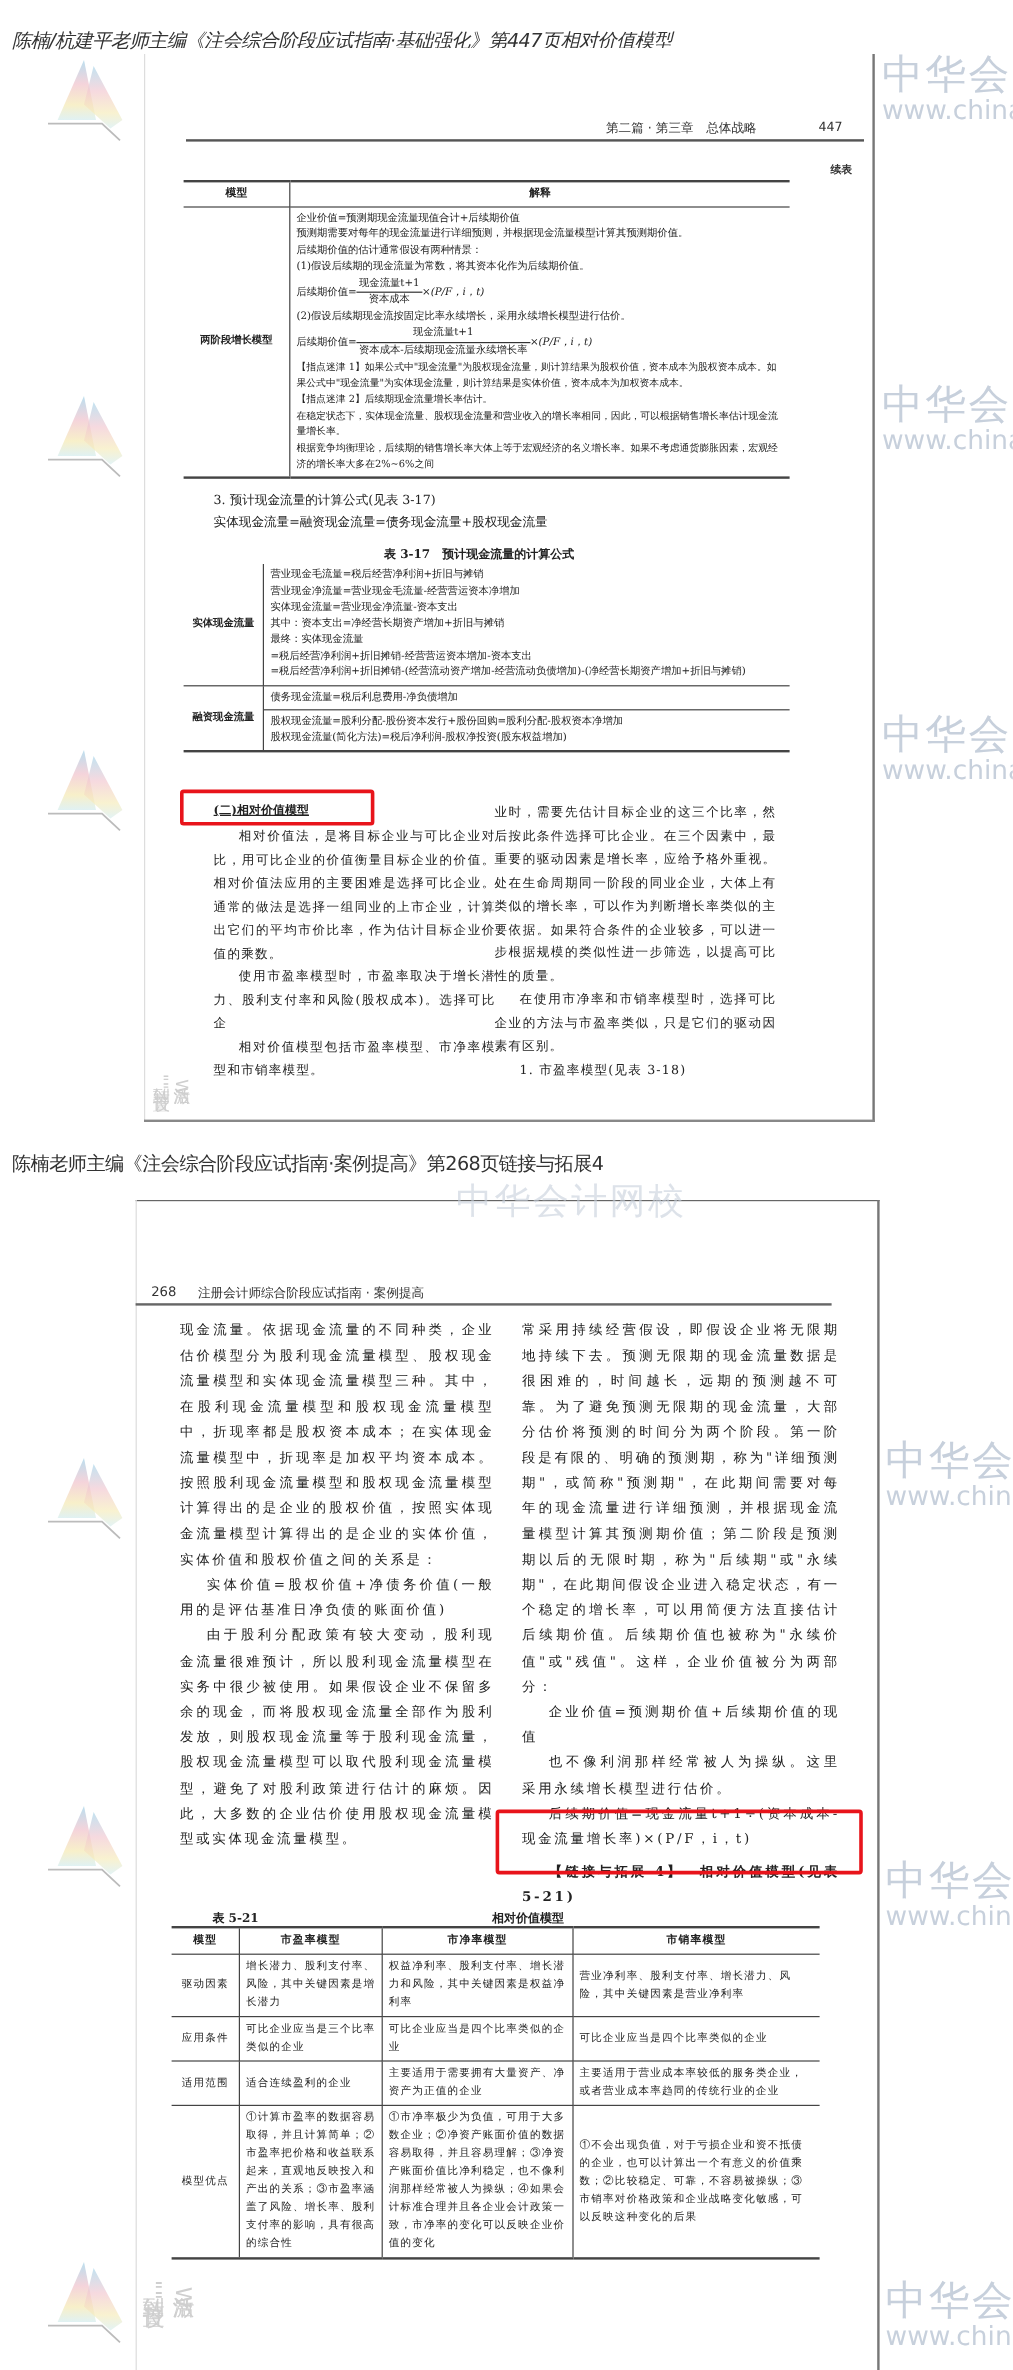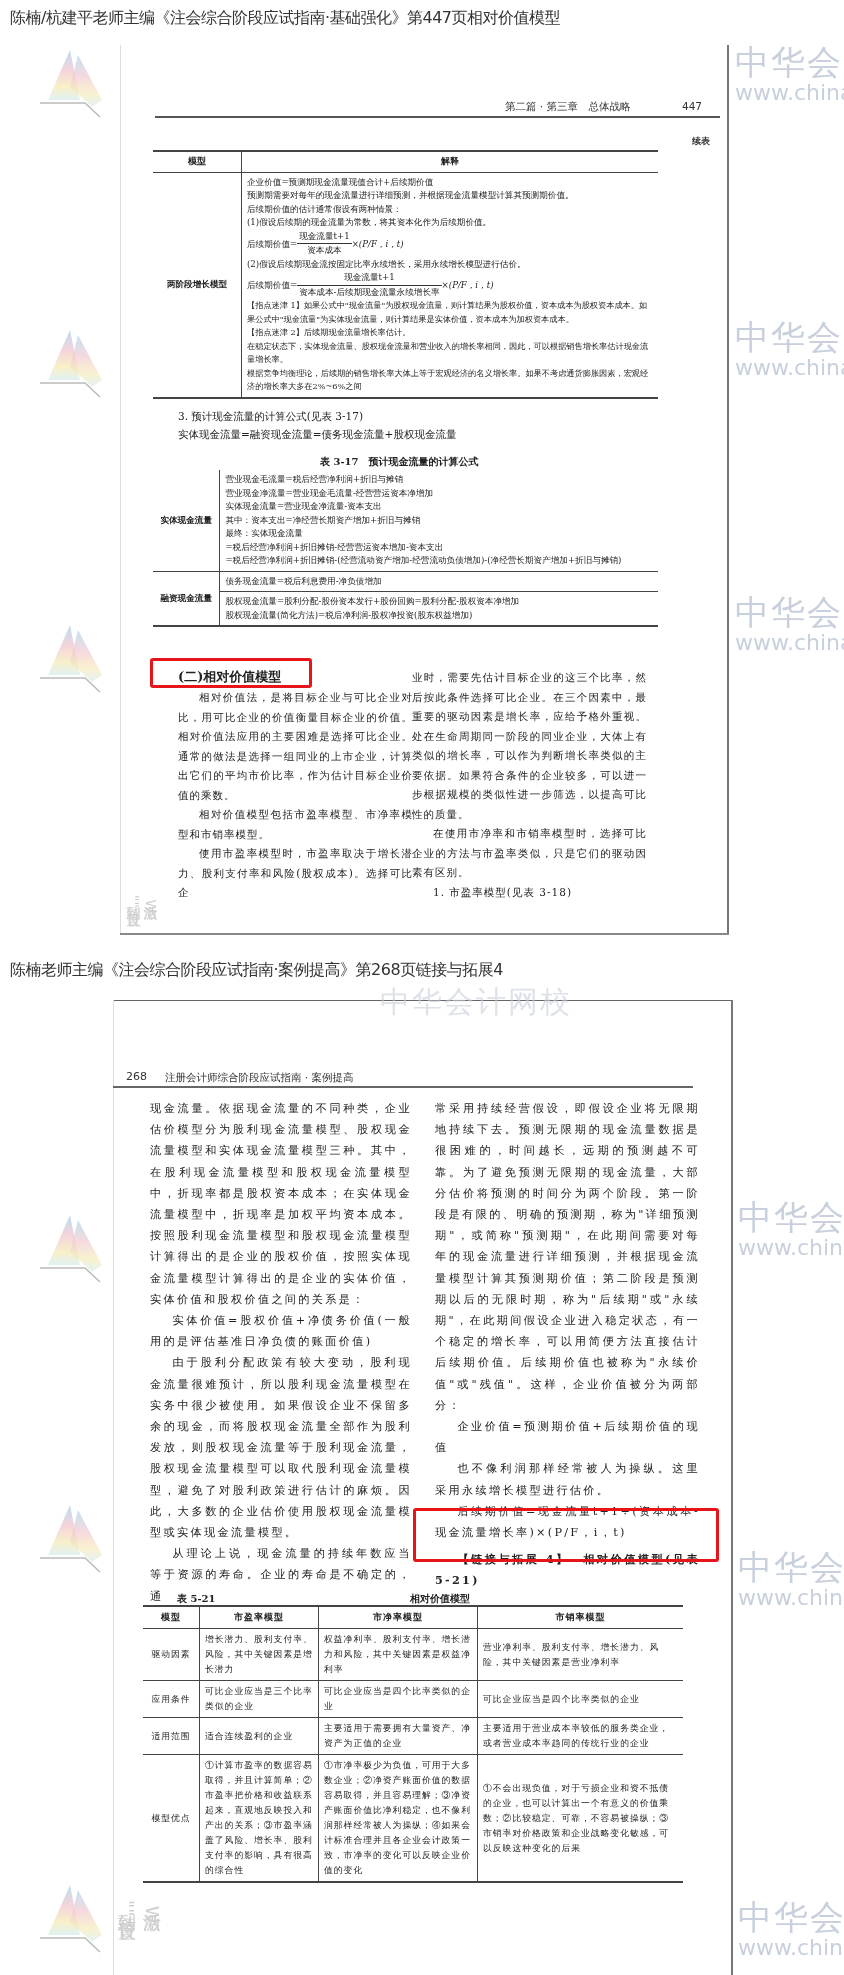--- a/index.html
+++ b/index.html
@@ -27,21 +27,21 @@
   .tcap{position:absolute;font-family:"DejaVu Serif",serif;font-weight:bold;font-size:10px;white-space:nowrap;}
   .pagebottom{position:absolute;height:2px;background:#888;}
   .edge{position:absolute;width:2px;background:#777;}
   .frac{display:inline-block;vertical-align:middle;text-align:center;}
   .frac .n{display:block;border-bottom:1px solid #333;padding:0 2px;}
   .frac .d{display:block;padding:0 2px;}
 </style>
 </head>
 <body>
 
-<div class="caption" style="top:8px;">陈楠/杭建平老师主编《注会综合阶段应试指南·基础强化》第447页相对价值模型</div>
+<div class="caption" style="top:24px;font-style:italic;">陈楠/杭建平老师主编《注会综合阶段应试指南·基础强化》第447页相对价值模型</div>
 
 <div class="page" style="left:120px;top:40px;width:610px;height:900px;">
 </div>
 <div class="edge" style="left:120px;top:45px;height:890px;background:#ddd;width:1px;"></div>
 <div class="edge" style="left:727px;top:45px;height:890px;"></div>
 <div class="pagebottom" style="left:120px;top:933px;width:609px;"></div>
 
 <svg class="wm-logo" style="left:30px;top:45px;" viewBox="0 0 80 80">
   <defs>
       <linearGradient id="g1" x1="0" y1="0" x2="0" y2="1">
@@ -126,27 +126,27 @@
     <td class="lc">融资现金流量</td>
     <td style="padding:0;">
       <div style="padding:3px 5px;border-bottom:1.5px solid #444;">债务现金流量=税后利息费用-净负债增加</div>
       <div style="padding:3px 5px 0 5px;">股权现金流量=股利分配-股份资本发行+股份回购=股利分配-股权资本净增加</div>
       <div style="padding:0 5px 3px 5px;">股权现金流量(简化方法)=税后净利润-股权净投资(股东权益增加)</div>
     </td>
   </tr>
 </tbody>
   </table>
 
-<div class="para" style="left:178px;top:668px;font-size:13px;font-weight:bold;">(二)相对价值模型</div>
+<div class="para" style="left:178px;top:668px;font-size:10px;font-weight:bold;text-decoration:underline;">(二)相对价值模型</div>
 <div class="redbox" style="left:150px;top:658px;width:156px;height:24px;"></div>
 
 <div class="para" style="left:178px;top:688px;width:235px;font-size:10.5px;line-height:19.5px;letter-spacing:1px;">
   <p>相对价值法，是将目标企业与可比企业对比，用可比企业的价值衡量目标企业的价值。相对价值法应用的主要困难是选择可比企业。通常的做法是选择一组同业的上市企业，计算出它们的平均市价比率，作为估计目标企业价值的乘数。</p>
+  <p>使用市盈率模型时，市盈率取决于增长潜力、股利支付率和风险(股权成本)。选择可比企</p>
   <p>相对价值模型包括市盈率模型、市净率模型和市销率模型。</p>
-  <p>使用市盈率模型时，市盈率取决于增长潜力、股利支付率和风险(股权成本)。选择可比企</p>
 </div>
 <div class="para" style="left:412px;top:668px;width:235px;font-size:10.5px;line-height:19.5px;letter-spacing:1px;">
   <p style="text-indent:0;">业时，需要先估计目标企业的这三个比率，然后按此条件选择可比企业。在三个因素中，最重要的驱动因素是增长率，应给予格外重视。处在生命周期同一阶段的同业企业，大体上有类似的增长率，可以作为判断增长率类似的主要依据。如果符合条件的企业较多，可以进一步根据规模的类似性进一步筛选，以提高可比性的质量。</p>
   <p>在使用市净率和市销率模型时，选择可比企业的方法与市盈率类似，只是它们的驱动因素有区别。</p>
   <p>1. 市盈率模型(见表 3-18)</p>
 </div>
 
 <div class="caption" style="top:960px;">陈楠老师主编《注会综合阶段应试指南·案例提高》第268页链接与拓展4</div>
 
 <div class="page" style="left:113px;top:1000px;width:620px;height:975px;"></div>
@@ -180,21 +180,20 @@
 <div class="wm-side" style="left:140px;top:1900px;font-size:18px;">激活 W</div>
 
 <div class="hdr" style="left:126px;top:1070px;font-size:11px;">268</div>
 <div class="hdr" style="left:165px;top:1071px;font-size:10.5px;">注册会计师综合阶段应试指南 · 案例提高</div>
 <div class="rule" style="left:113px;top:1086px;width:580px;background:#666;"></div>
 
 <div class="para" style="left:150px;top:1098px;width:262px;font-size:11.2px;line-height:21.2px;letter-spacing:2.3px;">
   <p style="text-indent:0;">现金流量。依据现金流量的不同种类，企业估价模型分为股利现金流量模型、股权现金流量模型和实体现金流量模型三种。其中，在股利现金流量模型和股权现金流量模型中，折现率都是股权资本成本；在实体现金流量模型中，折现率是加权平均资本成本。按照股利现金流量模型和股权现金流量模型计算得出的是企业的股权价值，按照实体现金流量模型计算得出的是企业的实体价值，实体价值和股权价值之间的关系是：</p>
   <p>实体价值=股权价值+净债务价值(一般用的是评估基准日净负债的账面价值)</p>
   <p>由于股利分配政策有较大变动，股利现金流量很难预计，所以股利现金流量模型在实务中很少被使用。如果假设企业不保留多余的现金，而将股权现金流量全部作为股利发放，则股权现金流量等于股利现金流量，股权现金流量模型可以取代股利现金流量模型，避免了对股利政策进行估计的麻烦。因此，大多数的企业估价使用股权现金流量模型或实体现金流量模型。</p>
-  <p>从理论上说，现金流量的持续年数应当等于资源的寿命。企业的寿命是不确定的，通</p>
 </div>
 <div class="para" style="left:435px;top:1098px;width:265px;font-size:11.2px;line-height:21.2px;letter-spacing:2.3px;">
   <p style="text-indent:0;">常采用持续经营假设，即假设企业将无限期地持续下去。预测无限期的现金流量数据是很困难的，时间越长，远期的预测越不可靠。为了避免预测无限期的现金流量，大部分估价将预测的时间分为两个阶段。第一阶段是有限的、明确的预测期，称为"详细预测期"，或简称"预测期"，在此期间需要对每年的现金流量进行详细预测，并根据现金流量模型计算其预测期价值；第二阶段是预测期以后的无限时期，称为"后续期"或"永续期"，在此期间假设企业进入稳定状态，有一个稳定的增长率，可以用简便方法直接估计后续期价值。后续期价值也被称为"永续价值"或"残值"。这样，企业价值被分为两部分：</p>
   <p>企业价值=预测期价值+后续期价值的现值</p>
   <p>也不像利润那样经常被人为操纵。这里采用永续增长模型进行估价。</p>
   <p>后续期价值=现金流量t+1÷(资本成本-现金流量增长率)×(P/F，i，t)</p>
   <p style="font-weight:bold;margin-top:6px;">【链接与拓展 4】　相对价值模型(见表5-21)</p>
 </div>
 <div class="redbox" style="left:413px;top:1508px;width:300px;height:48px;"></div>
 

